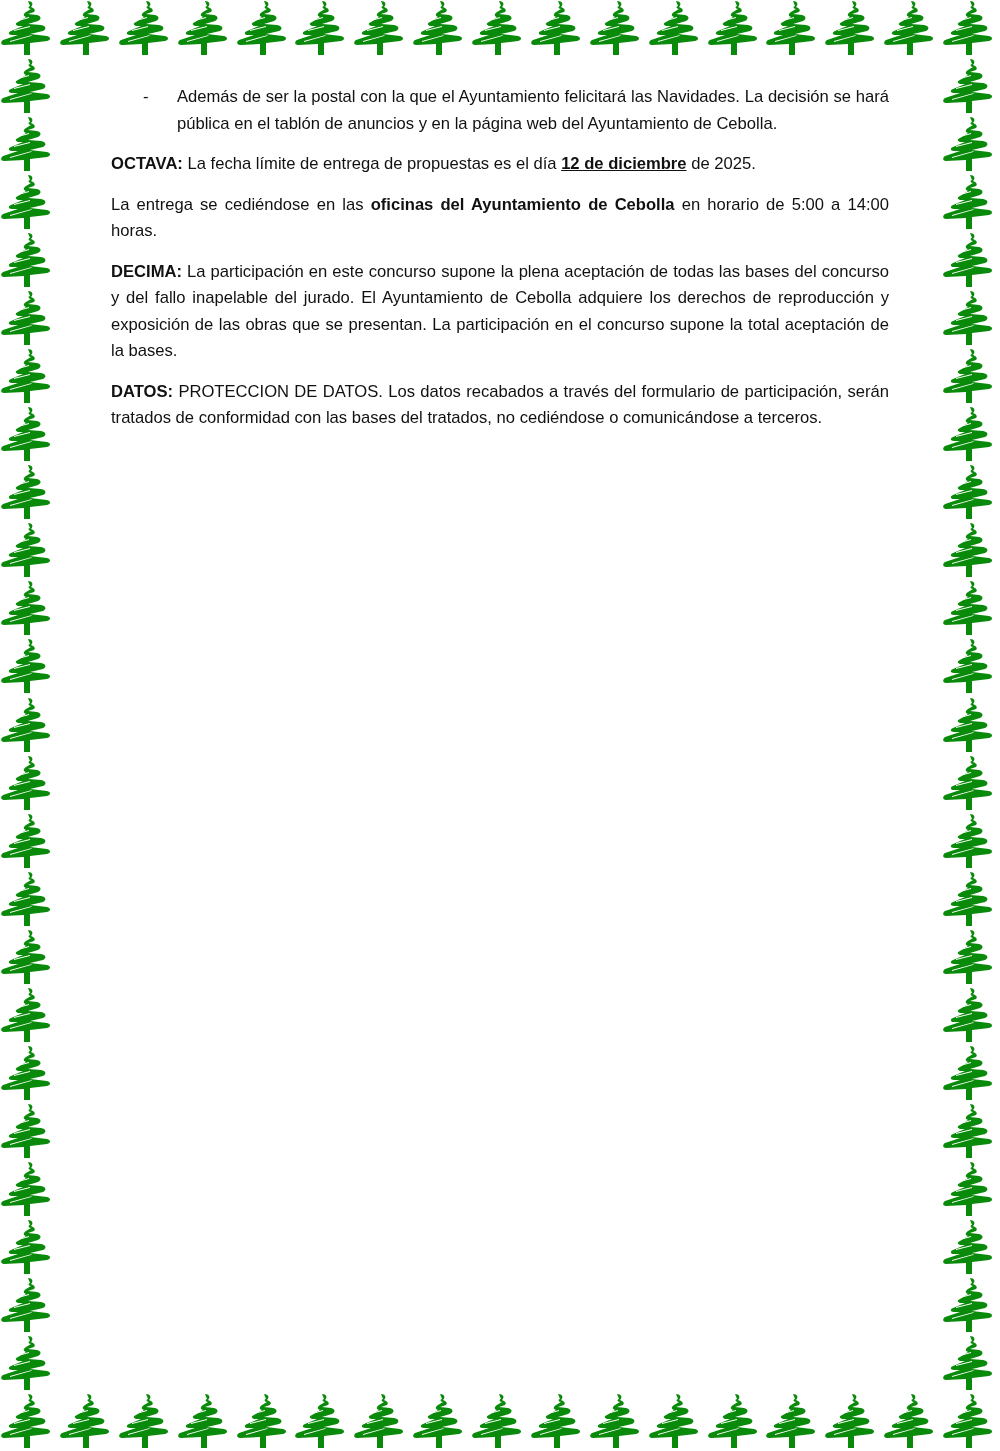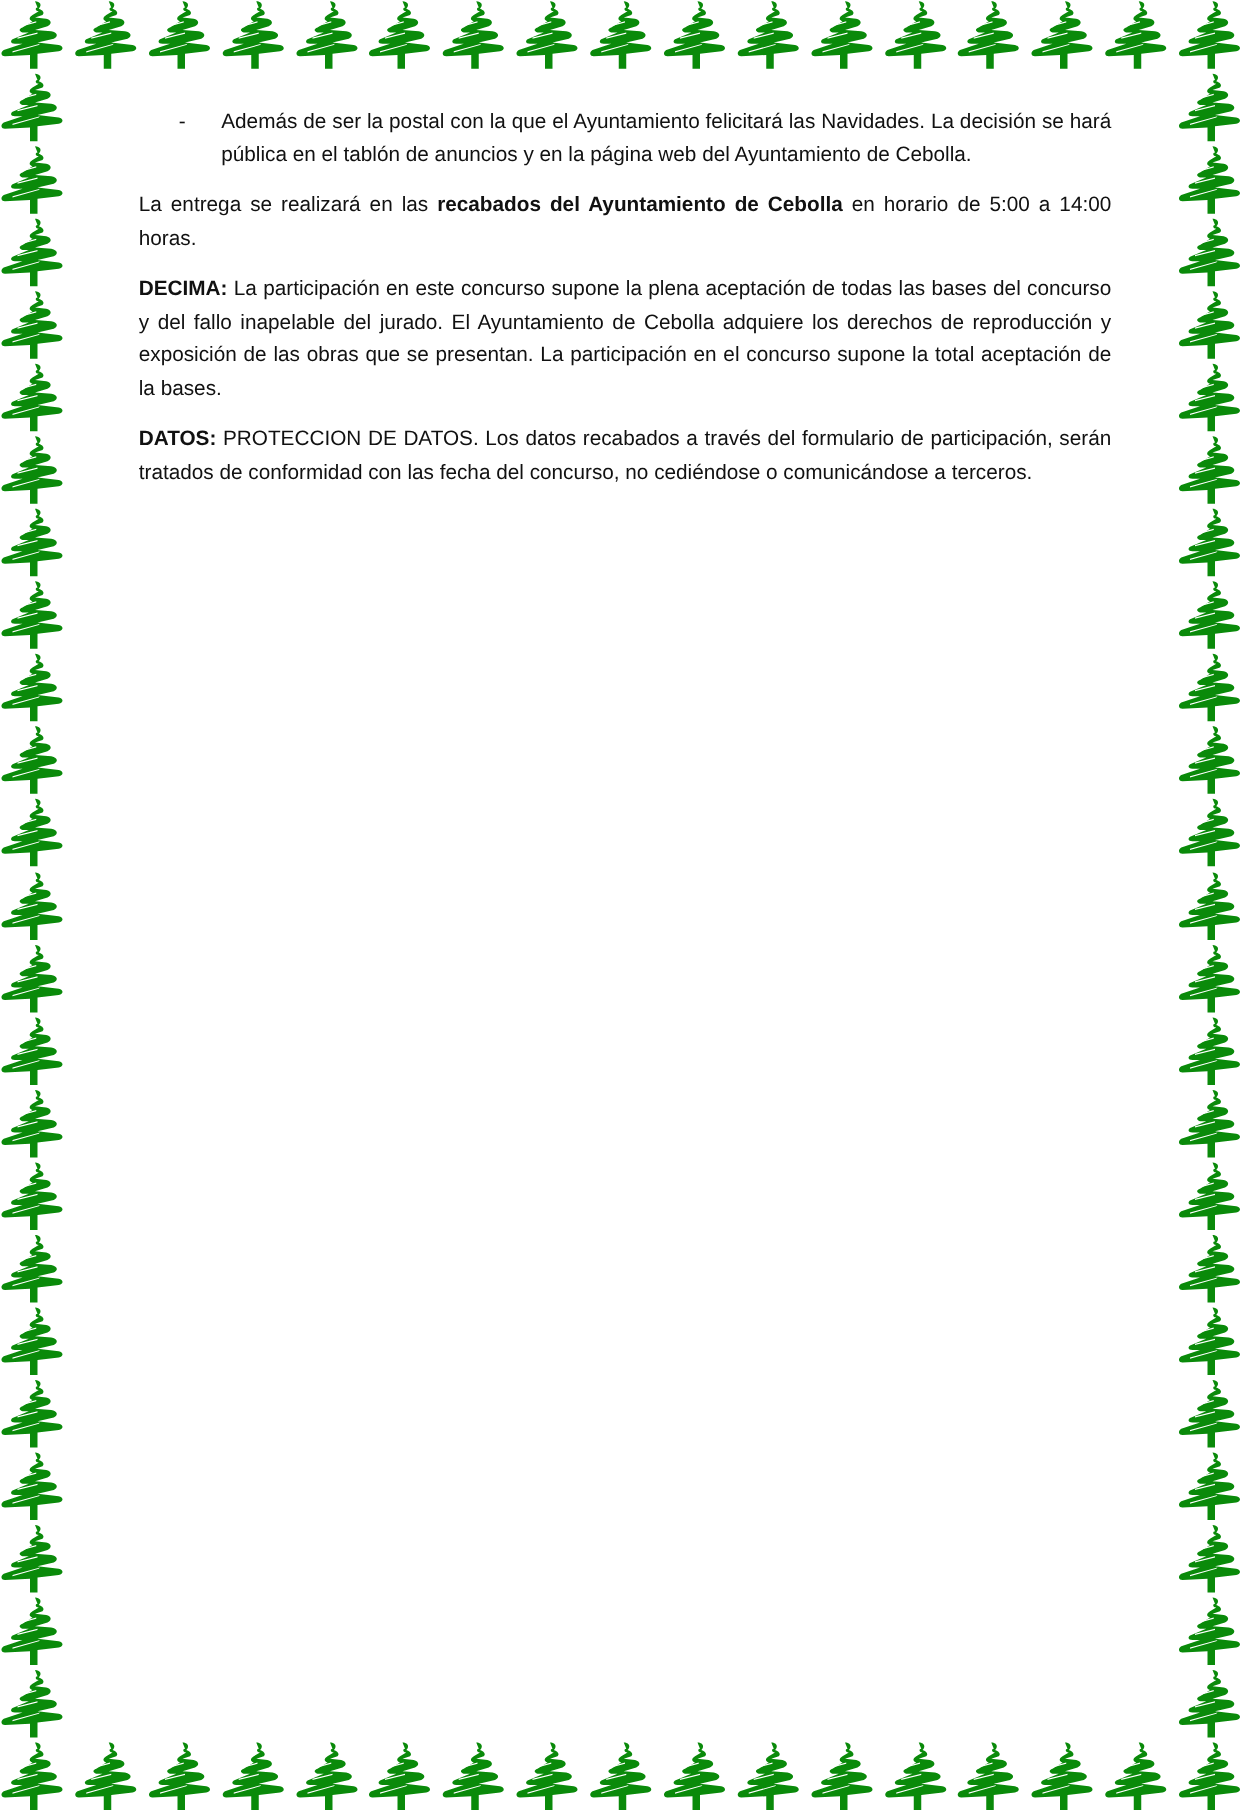--- a/index.html
+++ b/index.html
@@ -267,16 +267,17 @@
     <div class="tree" style="left: 942px; top: 1335px;"><svg width="58" height="58">
         <use href="#tree"></use>
       </svg></div>
   </div>
 
 <div class="content">
   <div class="bullet" style="margin-bottom:14px;">
     <span class="dash">-</span>
     <span class="btext">Además de ser la postal con la que el Ayuntamiento felicitará las Navidades. La decisión se hará pública en el tablón de anuncios y en la página web del Ayuntamiento de Cebolla.</span>
   </div>
-  <p><span>La entrega se realizará en las </span><b>recabados del Ayuntamiento de Cebolla</b><span> en horario de 5:00 a 14:00 horas.</span></p>
+  <p><b>OCTAVA:</b><span> La fecha límite de entrega de propuestas es el día </span><span class="ul">12 de diciembre</span><span> de 2025.</span></p>
+  <p><span>La entrega se cediéndose en las </span><b>oficinas del Ayuntamiento de Cebolla</b><span> en horario de 5:00 a 14:00 horas.</span></p>
   <p><b>DECIMA:</b><span> La participación en este concurso supone la plena aceptación de todas las bases del concurso y del fallo inapelable del jurado. El Ayuntamiento de Cebolla adquiere los derechos de reproducción y exposición de las obras que se presentan. La participación en el concurso supone la total aceptación de la bases.</span></p>
-  <p><b>DATOS:</b><span> PROTECCION DE DATOS. Los datos recabados a través del formulario de participación, serán tratados de conformidad con las fecha del concurso, no cediéndose o comunicándose a terceros.</span></p>
+  <p><b>DATOS:</b><span> PROTECCION DE DATOS. Los datos recabados a través del formulario de participación, serán tratados de conformidad con las bases del tratados, no cediéndose o comunicándose a terceros.</span></p>
 </div>
 
 </body></html>

